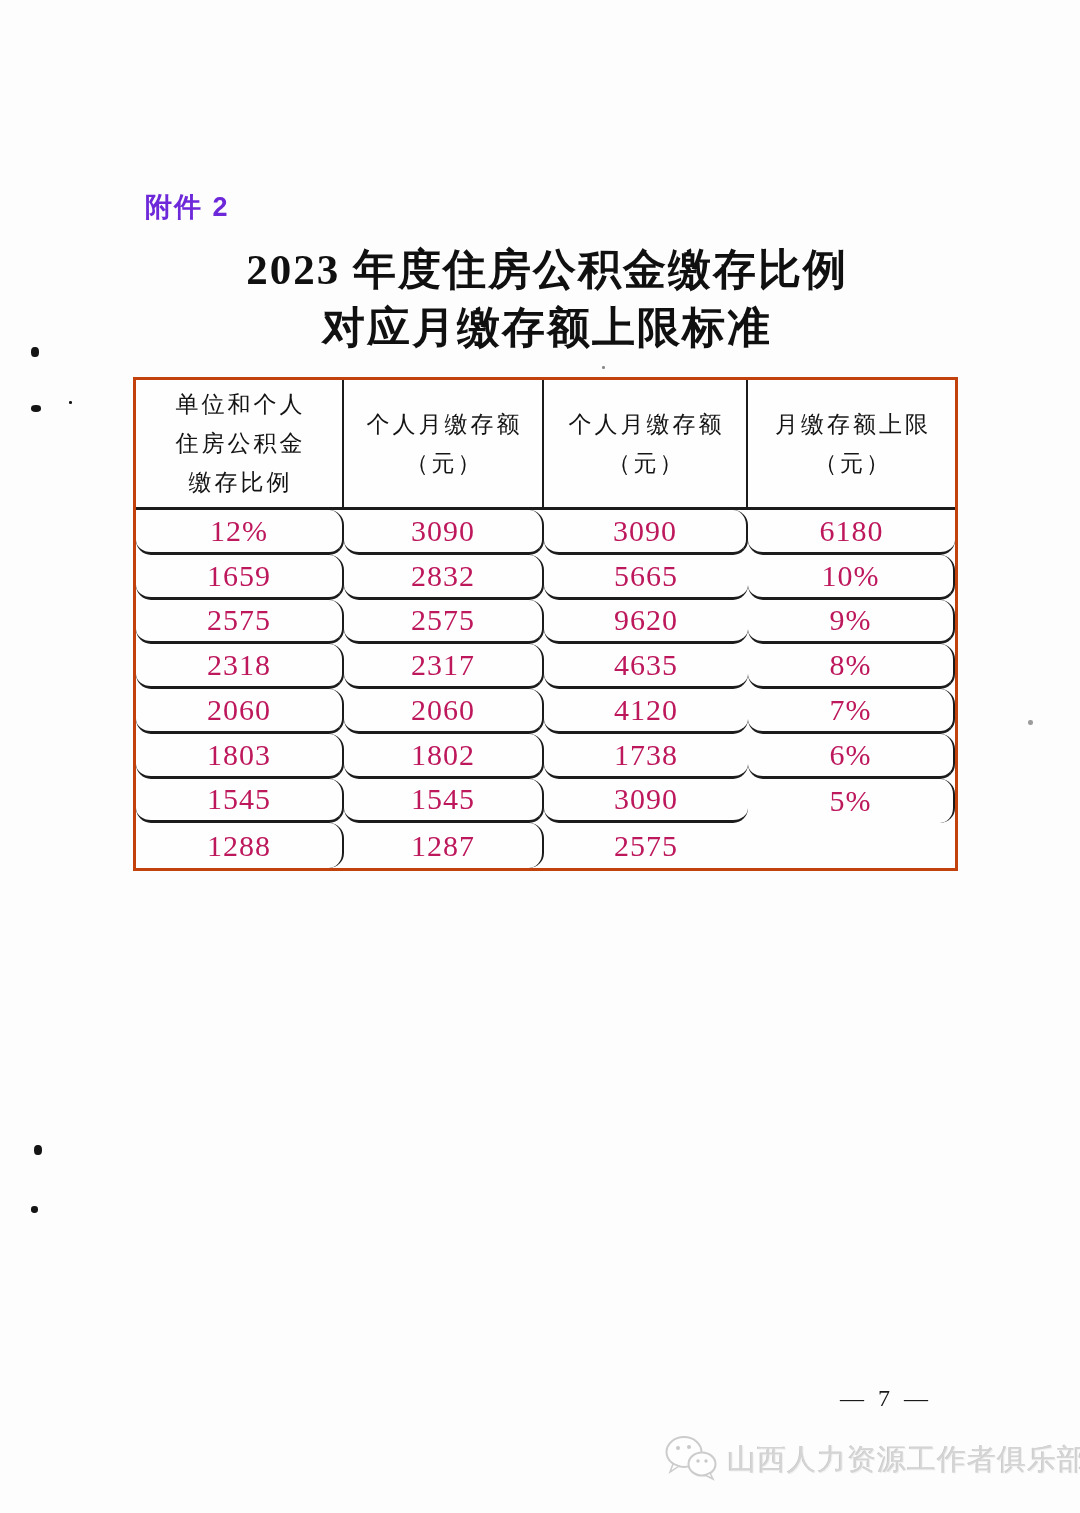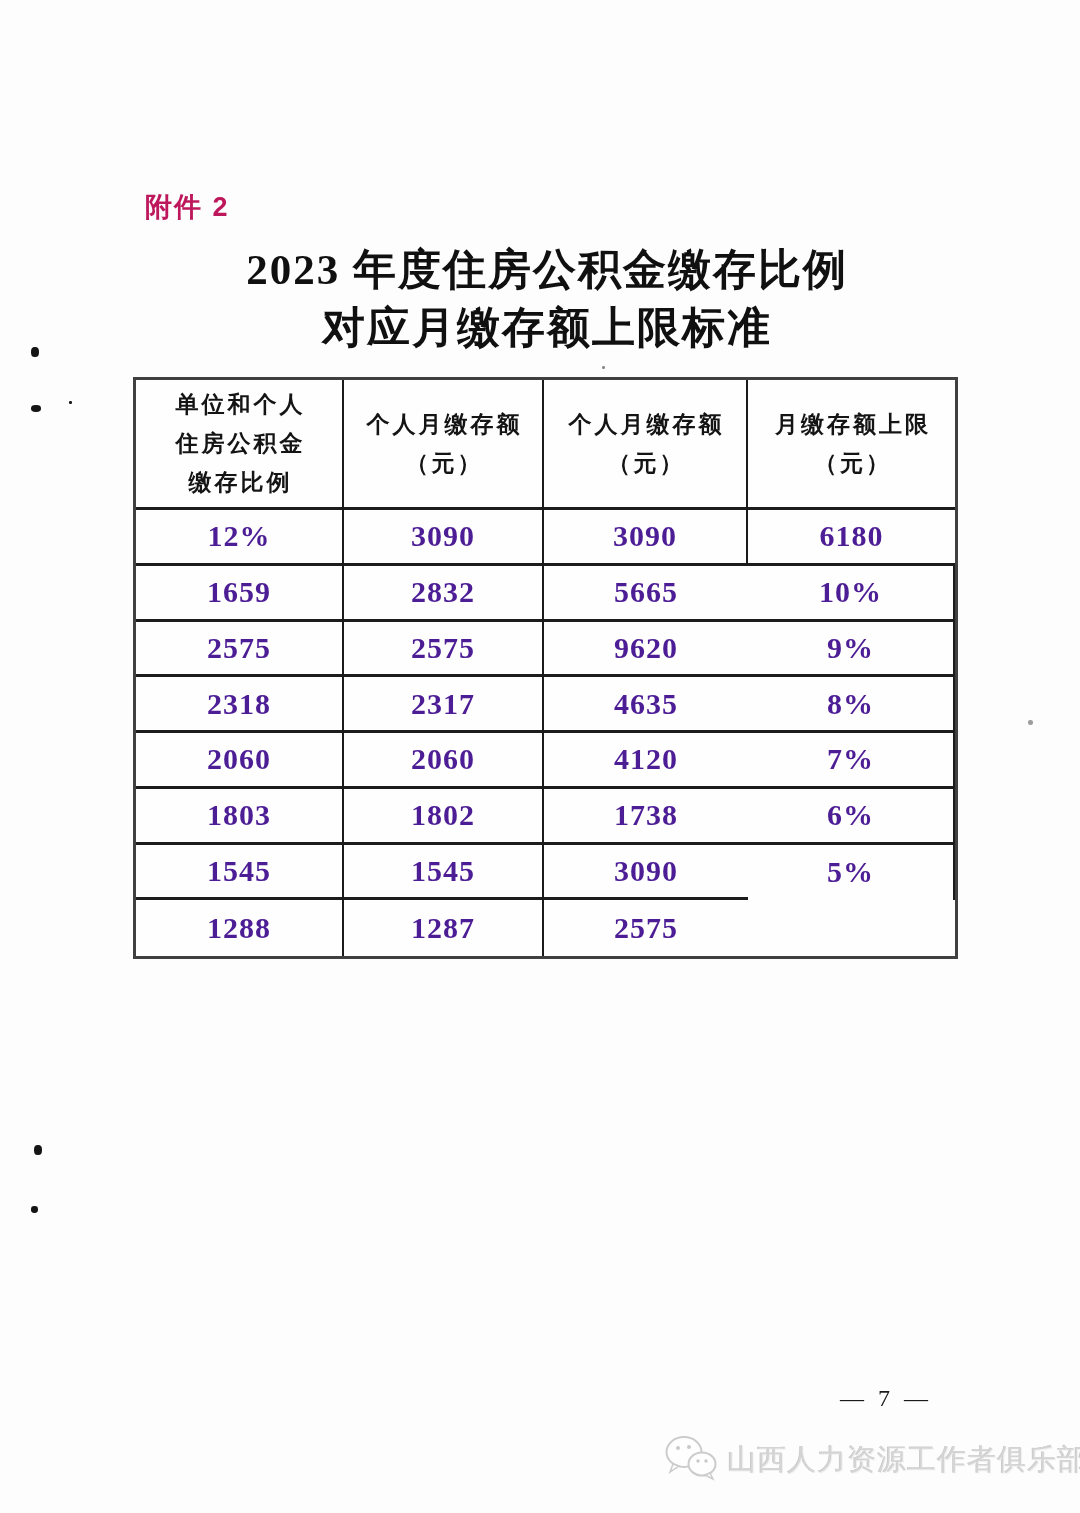--- a/index.html
+++ b/index.html
@@ -19,21 +19,21 @@
 
   
   .attachment {
     position: absolute;
     left: 145px;
     top: 189px;
     font-family: "Liberation Sans", sans-serif;
     font-weight: bold;
     font-size: 27px;
     letter-spacing: 2px;
-    color: #be185d;
+    color: #6d28d9;
   }
 
   
   .title {
     position: absolute;
     left: 0;
     width: 1080px;
     text-align: center;
     font-family: "Liberation Serif", serif;
     font-weight: bold;
@@ -45,28 +45,27 @@
   }
   .title-l1 { top: 241px; }
   .title-l2 { top: 299px; }
 
   
   .ctable {
     position: absolute;
     left: 133px;
     top: 377px;
     width: 825px;
-    height: 582px;
+    height: 494px;
     box-sizing: border-box;
-    border: 3px solid #404040;
+    border: 3px solid #c2410c;
     display: grid;
     grid-template-columns: 208px 200px 204px auto;
     grid-template-rows: 130px repeat(8, 1fr);
     background: #fefefe;
-    font-weight: bold;
   }
   .cell {
     box-sizing: border-box;
     border-right: 2px solid #1b1b1b;
     border-bottom: 3px solid #1c1c1c;
     display: flex;
     align-items: center;
     justify-content: center;
     flex-direction: column;
   }
@@ -77,22 +76,23 @@
     font-size: 23px;
     letter-spacing: 3px;
     line-height: 39px;
     color: #141414;
     text-indent: 3px;
   }
   .hcell span { display: block; text-align: center; }
 
   .dcell {
     font-size: 30px;
-    color: #4c1d95;
+    color: #be185d;
     letter-spacing: 1px;
+    border-radius: 15px;
   }
 
   
   .page-number {
     position: absolute;
     left: 840px;
     top: 1385px;
     font-size: 24px;
     letter-spacing: 4px;
     color: #1a1a1a;

